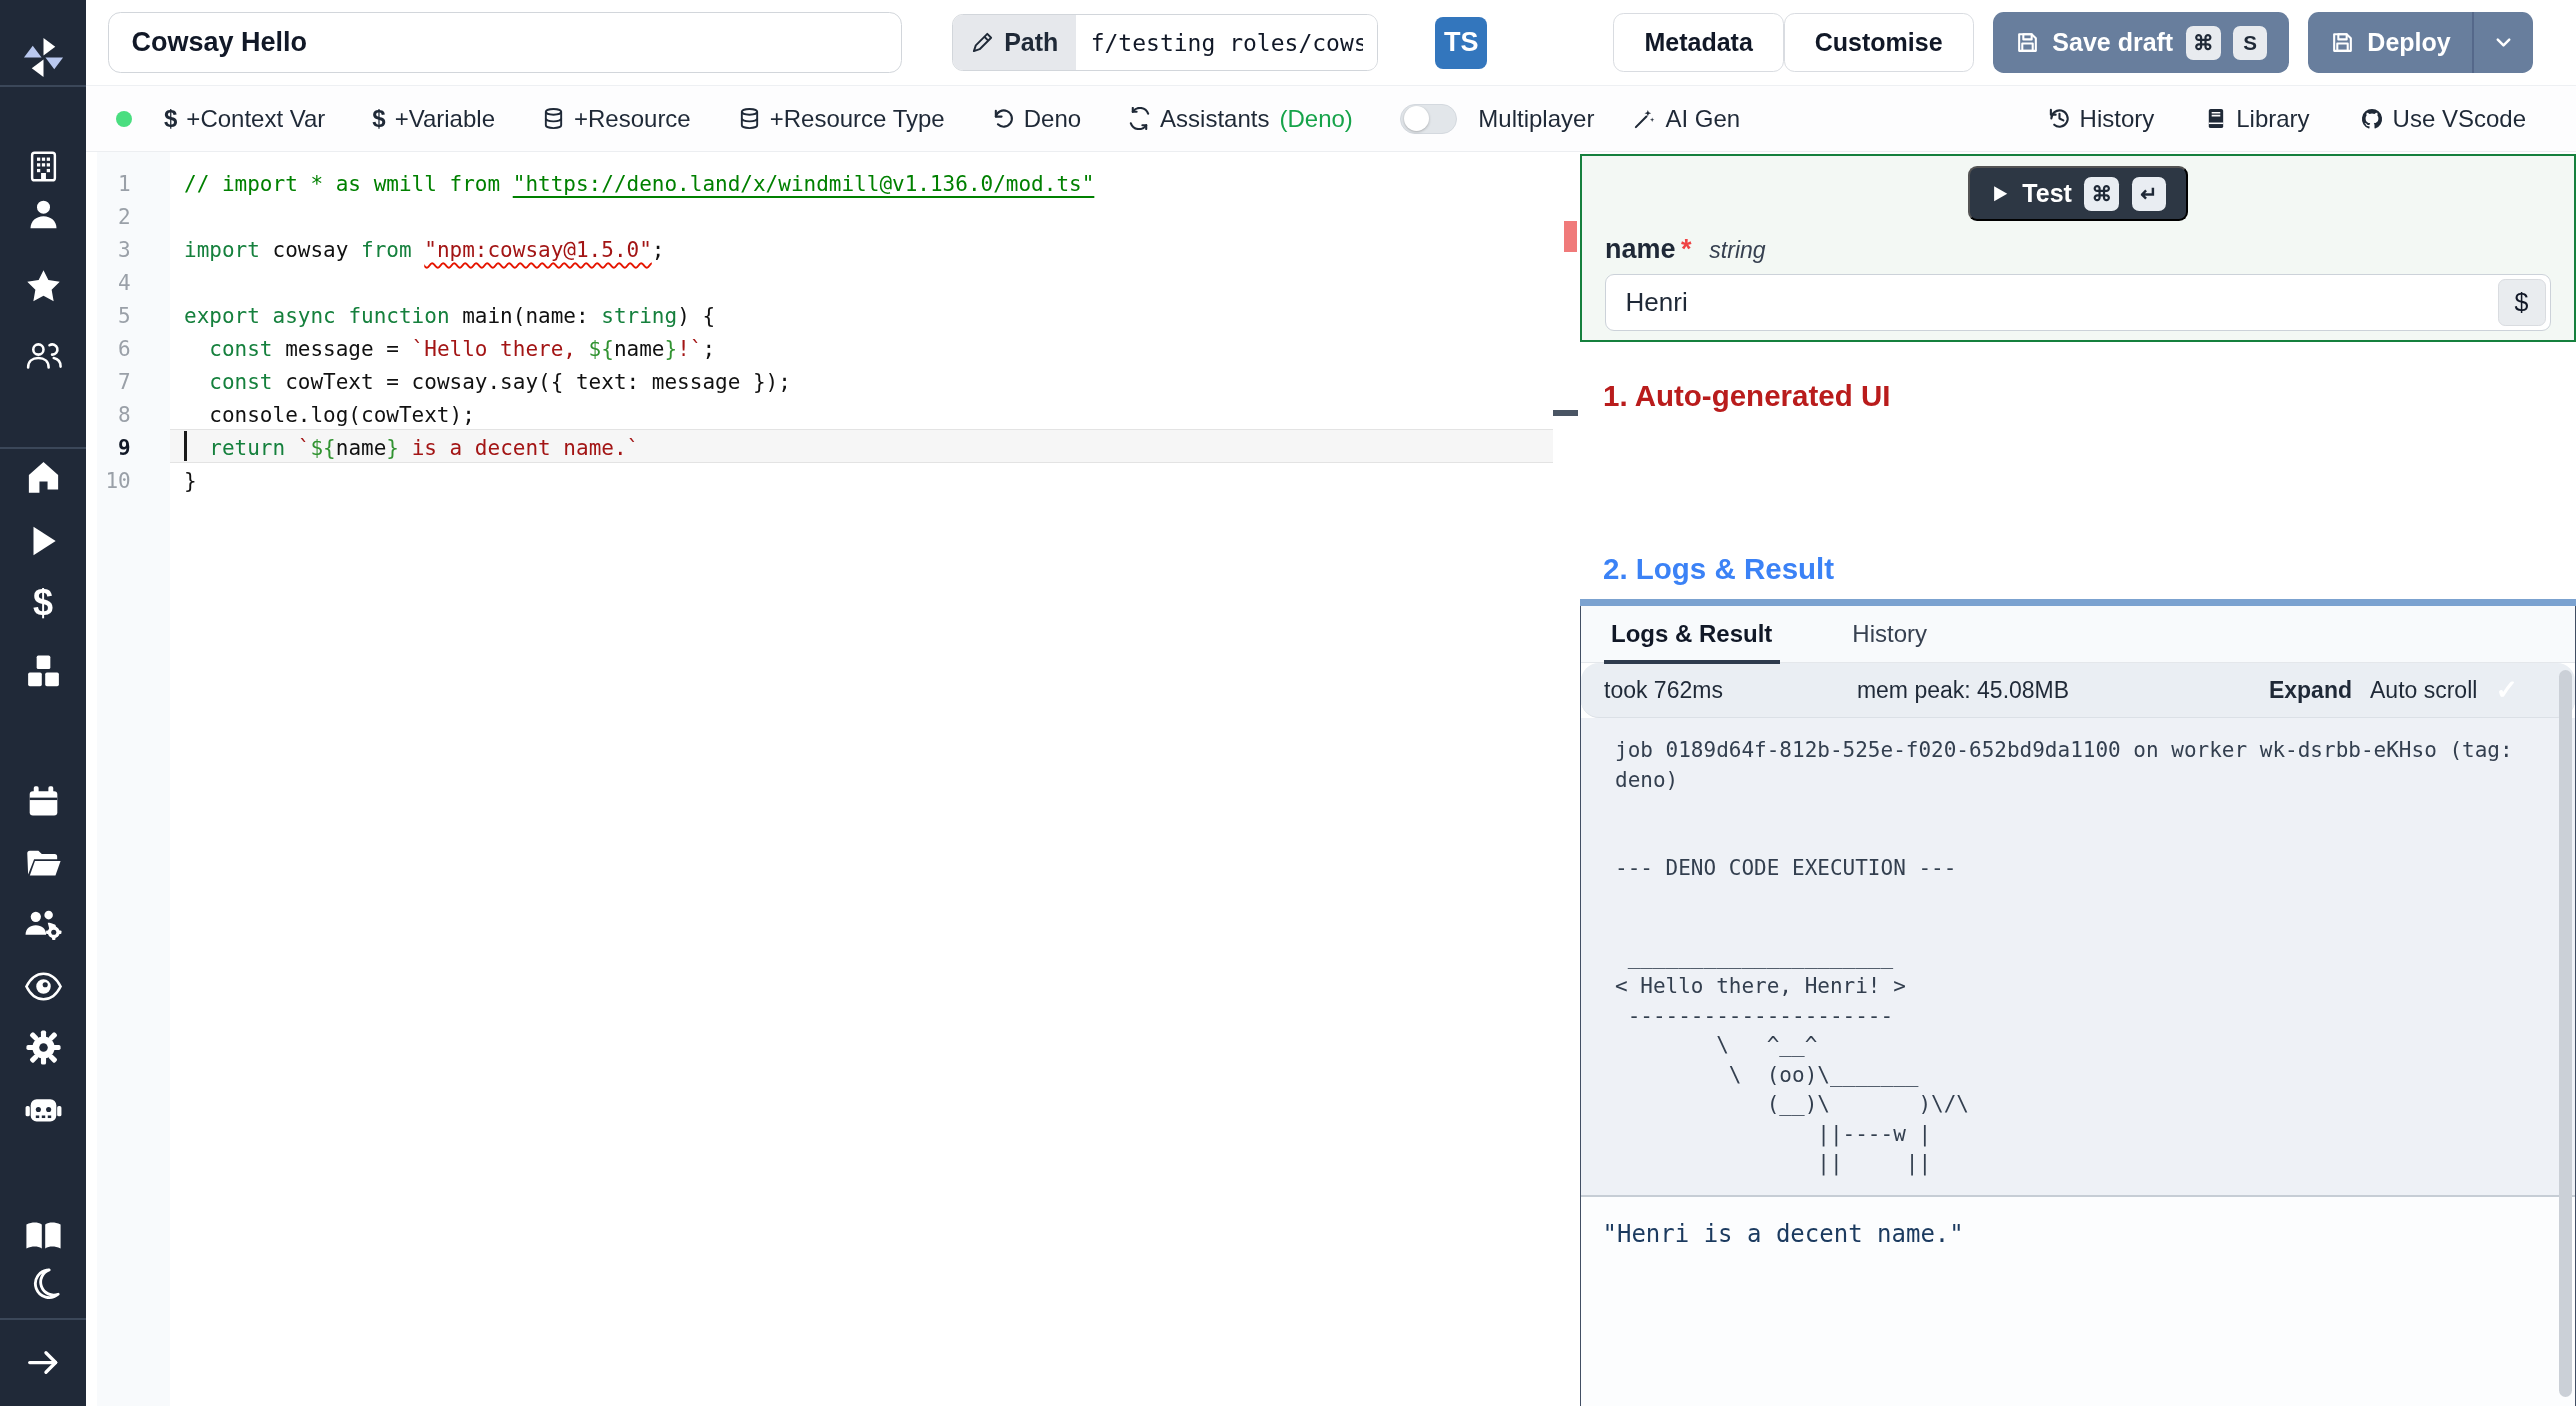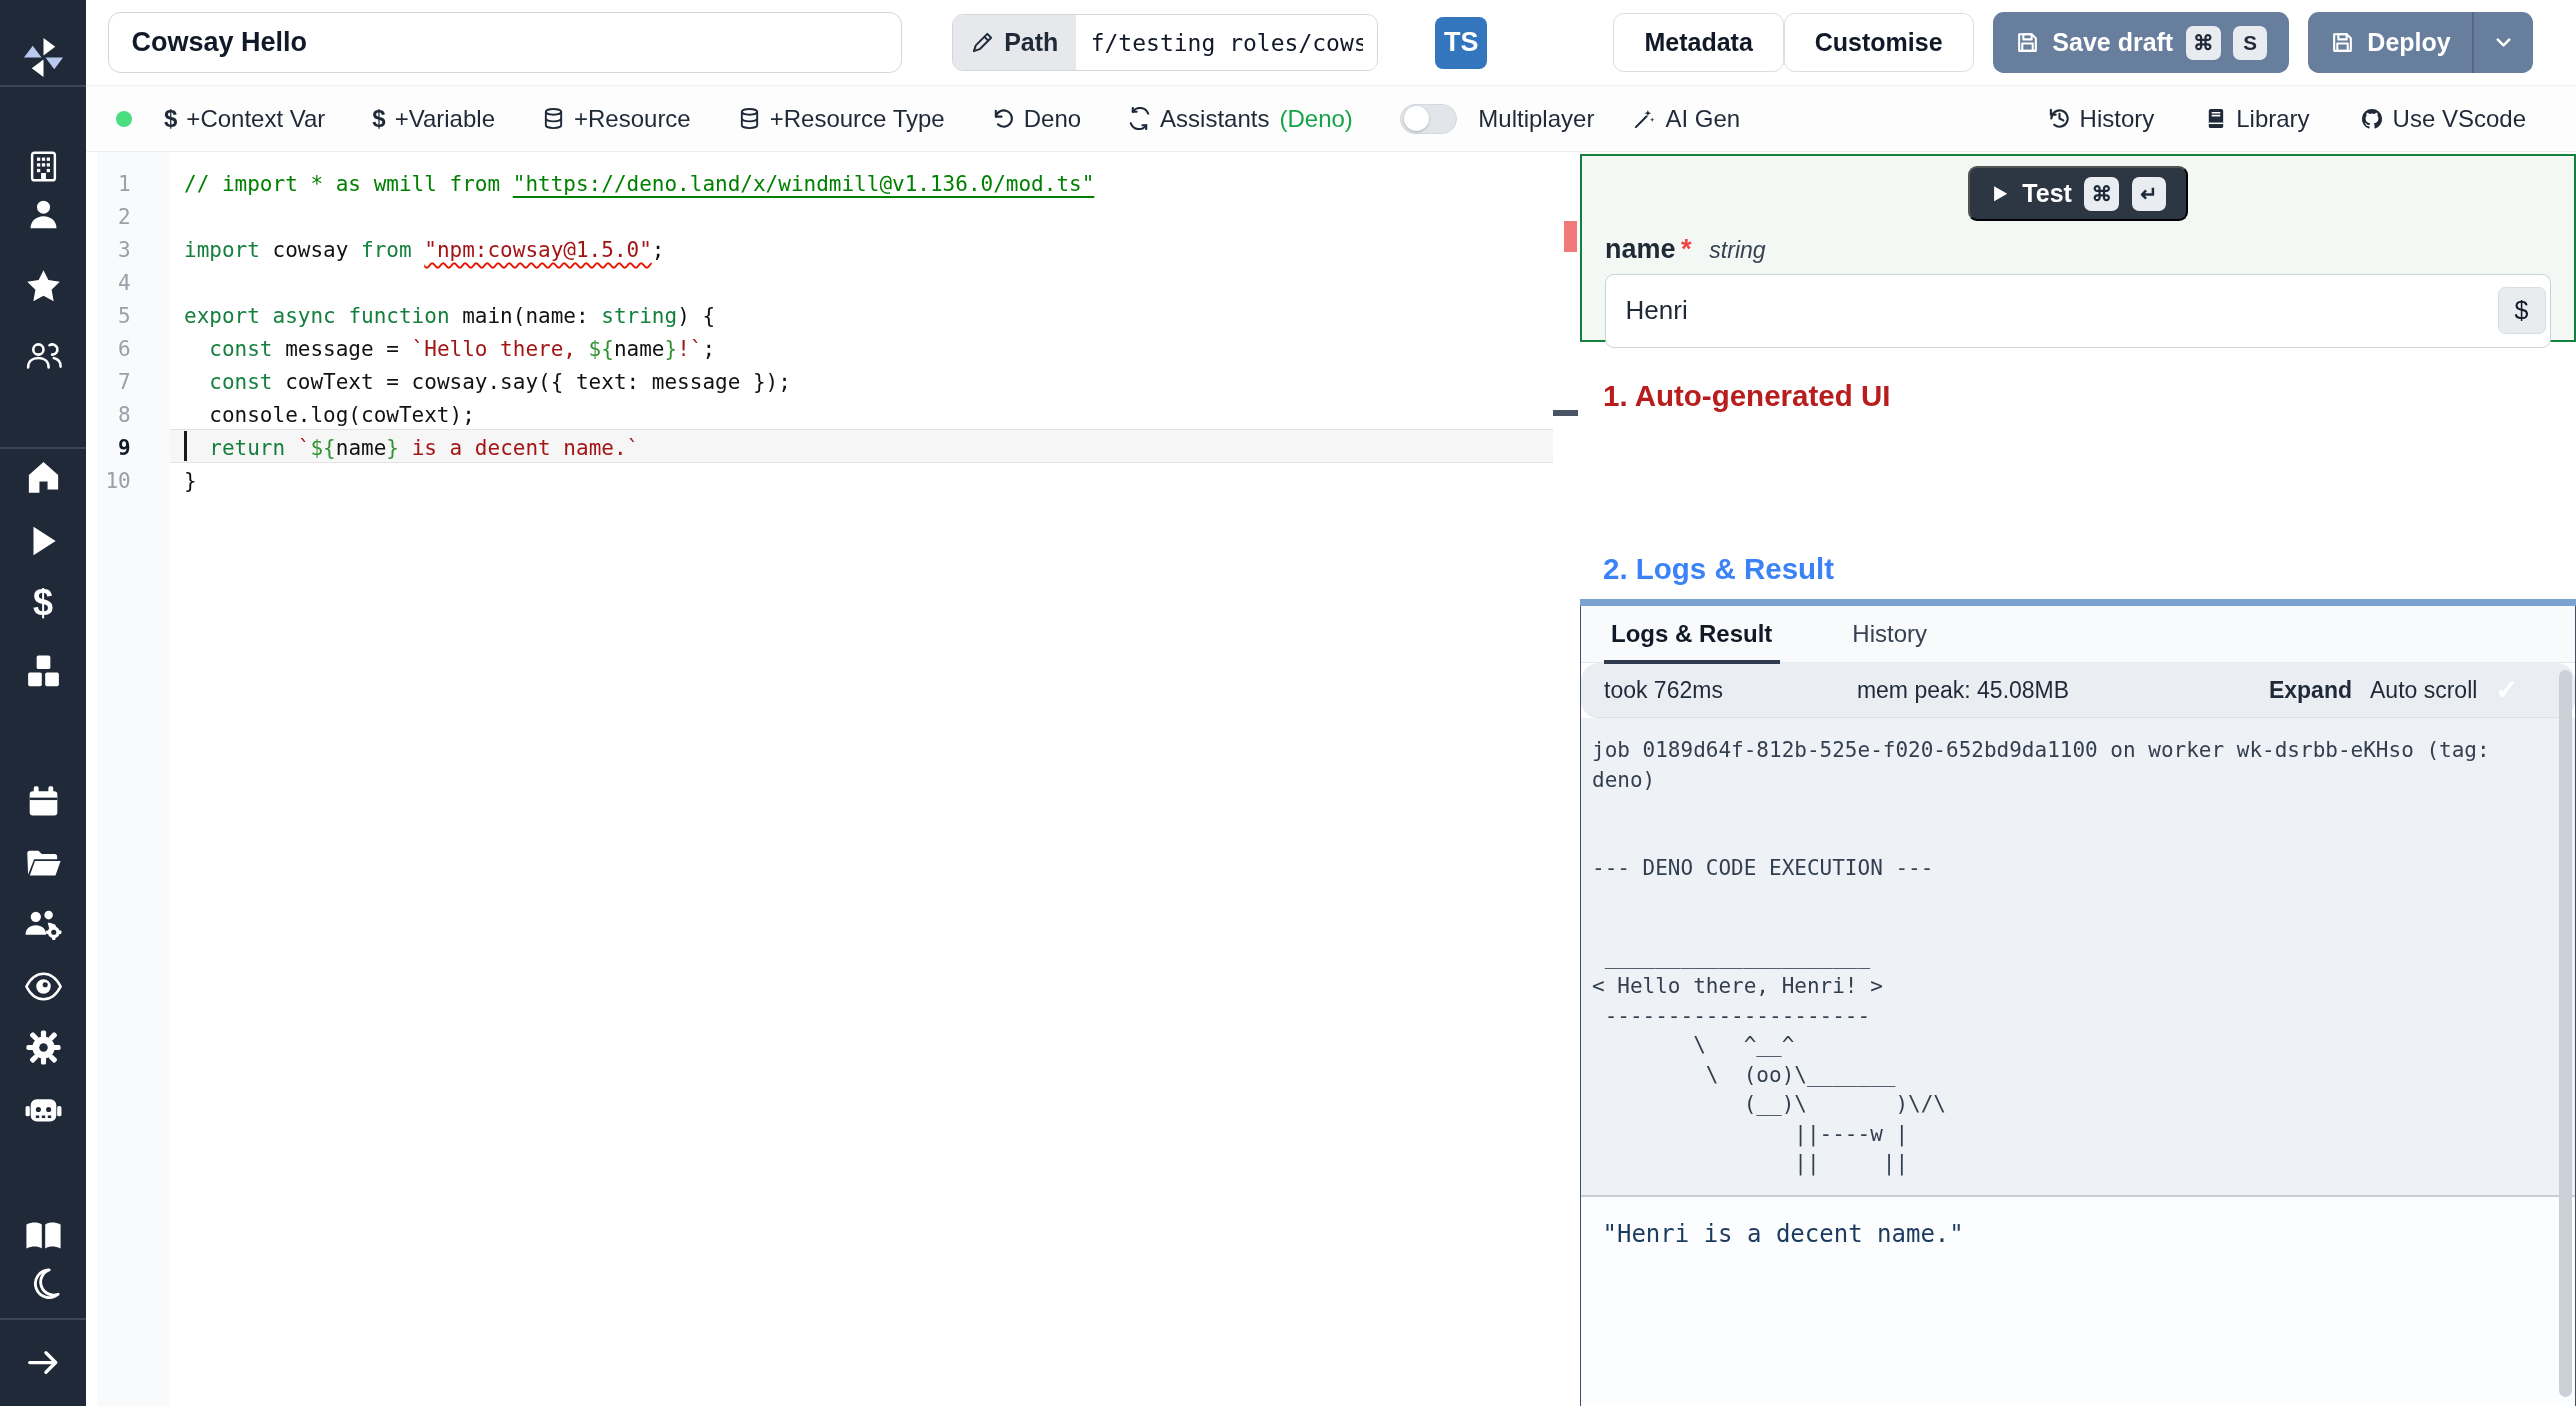--- a/index.html
+++ b/index.html
@@ -77,21 +77,21 @@
     display:flex; flex-direction:column; }
   .schema-box { margin-top:1.8px; height:188px; border:2.7px solid #15803d; background:#f3f8f4; padding-top:10.7px; }
   .test-row { display:flex; justify-content:center; }
   .test-btn { background:#2d3744; border-radius:9px; height:55px; padding:0 19.7px; display:flex;
     align-items:center; gap:12.5px; color:#fff; font-size:25px; font-weight:600; cursor:pointer; }
   .test-btn .kbd { background:#e9edf2; }
   .field-label-row { padding-left:23px; margin-top:12.5px; display:flex; align-items:baseline; gap:5.4px; }
   .fname { font-size:27px; font-weight:700; color:#1f2937; }
   .freq { font-size:27px; font-weight:700; color:#ef4444; }
   .ftype { font-size:23px; font-style:italic; color:#374151; margin-left:12.5px; }
-  .field-input-wrap { margin:9px 23px 0 23px; height:74px; background:#fff; border:1.8px solid #ccd2d9;
+  .field-input-wrap { margin:9px 23px 0 23px; height:57px; background:#fff; border:1.8px solid #ccd2d9;
     border-radius:9px; display:flex; align-items:center; padding-left:3.6px; }
   .field-input { flex:1; border:none; outline:none; font-size:26px; color:#1f2937; padding-left:16px;
     background:transparent; font-family:"Liberation Sans",sans-serif; }
   .dollar-btn { width:48px; height:47px; background:#e9ecef; border:0.9px solid #d9dce0; border-radius:7.2px;
     display:flex; align-items:center; justify-content:center; font-size:25px; color:#111827;
     margin-right:4.5px; cursor:pointer; }
   .h-green { margin:38px 0 0 23px; font-size:29.5px; font-weight:700; color:#b91c1c; line-height:32px; }
   .h-blue  { margin:141px 0 0 23px; font-size:29.5px; font-weight:700; color:#3b82f6; line-height:32px; }
   .bluebar { margin-top:14.3px; height:7.2px; background:#7ba2d0; }
   .logsbox { flex:1; min-height:0; border-left:1.8px solid #414e63; border-right:1.8px solid #414e63;
@@ -102,21 +102,21 @@
     display:flex; align-items:center; cursor:pointer; }
   .tab.active { font-weight:600; color:#111827; }
   .tab.active::after { content:""; position:absolute; left:-7.2px; right:-7.2px; bottom:-1.8px; height:4.5px; background:#2f3b4d; }
   .stats { height:55px; background:#eaeef3; border-bottom:0.9px solid #dbe0e6; display:flex; align-items:center;
     padding:0 57px 0 23px; font-size:23px; color:#1f2937;border-radius:18px; }
   .stat-mem { margin-left:134px; }
   .stats .right { margin-left:auto; display:flex; align-items:center; gap:18px; }
   .expand { font-weight:700; cursor:pointer; }
   .autoscroll { cursor:pointer; }
   .whitecheck { color:#fff; font-size:27px; font-weight:700; }
-  .logarea { flex:1; background:#eef1f6; padding:18px 0 0 11px; font-family:"DejaVu Sans Mono",monospace;
+  .logarea { flex:1; background:#eef1f6; padding:18px 0 0 34px; font-family:"DejaVu Sans Mono",monospace;
     font-size:21px; line-height:29.5px; color:#333f4f; white-space:pre; overflow:hidden; }
   .logdivider { height:1.8px; background:#c6cdd5; }
   .result { height:209px; background:#fcfdfe; padding:23px 0 0 21.5px; font-family:"DejaVu Sans Mono",monospace;
     font-size:24px; color:#1b3a5f; white-space:pre; }
   .scrollthumb { position:absolute; right:2.7px; top:64px; bottom:9px; width:13.4px; background:#cbd0d7; border-radius:7.2px; }
 
   svg { display:block; }
 </style>
 </head>
 <body>

